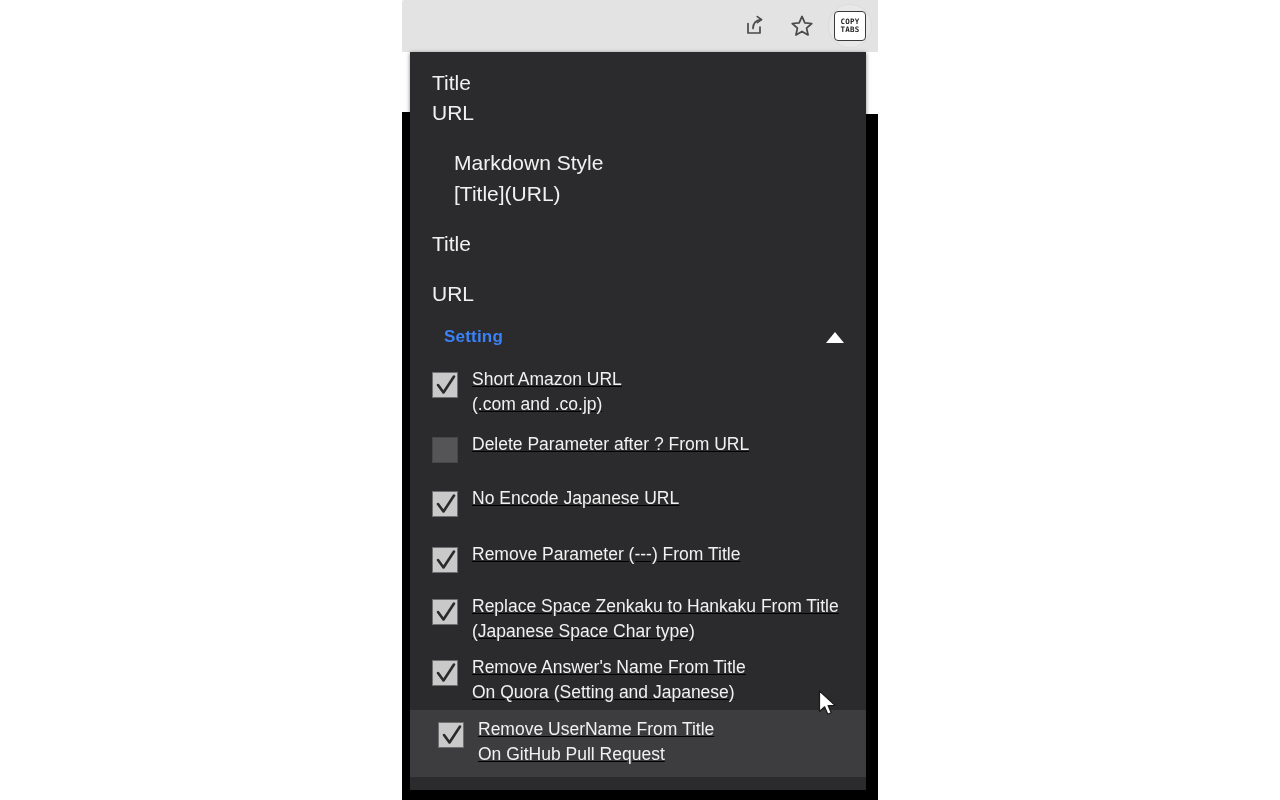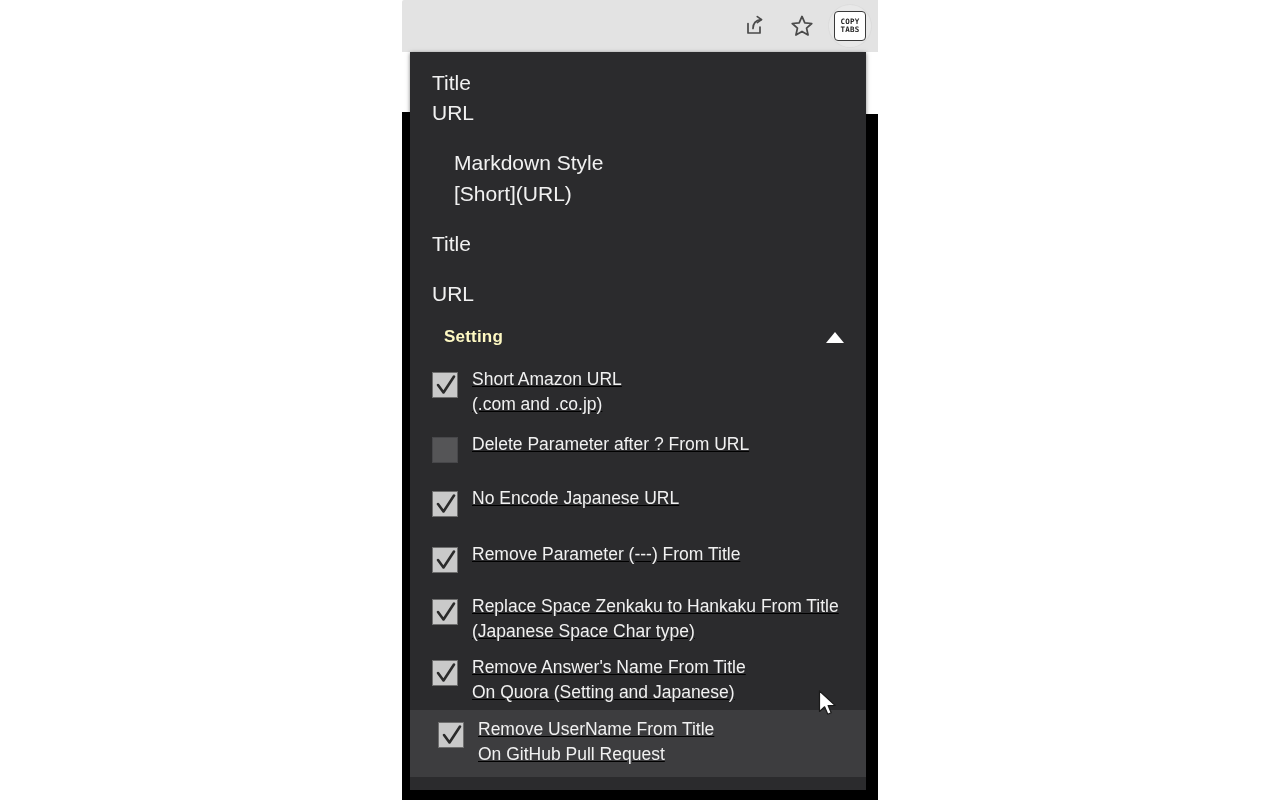--- a/index.html
+++ b/index.html
@@ -138,21 +138,21 @@
   .section-header {
     display: flex;
     align-items: center;
     justify-content: space-between;
     padding: 8px 22px 9px 34px;
     cursor: default;
   }
   .section-header .title {
     font-size: 17px;
     font-weight: bold;
-    color: #fef9c3;
+    color: #3b82f6;
     letter-spacing: 0.2px;
   }
   .caret {
     width: 0;
     height: 0;
     border-left: 9px solid transparent;
     border-right: 9px solid transparent;
   }
   .caret.up   { border-bottom: 11px solid #ffffff; }
 
@@ -263,21 +263,21 @@
 
     <div class="fmt-list">
 
       <div class="fmt-item">
         <div class="fmt-line">Title</div>
         <div class="fmt-line">URL</div>
       </div>
 
       <div class="fmt-item" style="padding-top:16px;padding-left:44px;">
         <div class="fmt-line">Markdown Style</div>
-        <div class="fmt-line">[Short](URL)</div>
+        <div class="fmt-line">[Title](URL)</div>
       </div>
 
       <div class="fmt-item" style="padding-top:16px;">
         <div class="fmt-line">Title</div>
       </div>
 
       <div class="fmt-item" style="padding-top:16px;">
         <div class="fmt-line">URL</div>
       </div>
 

